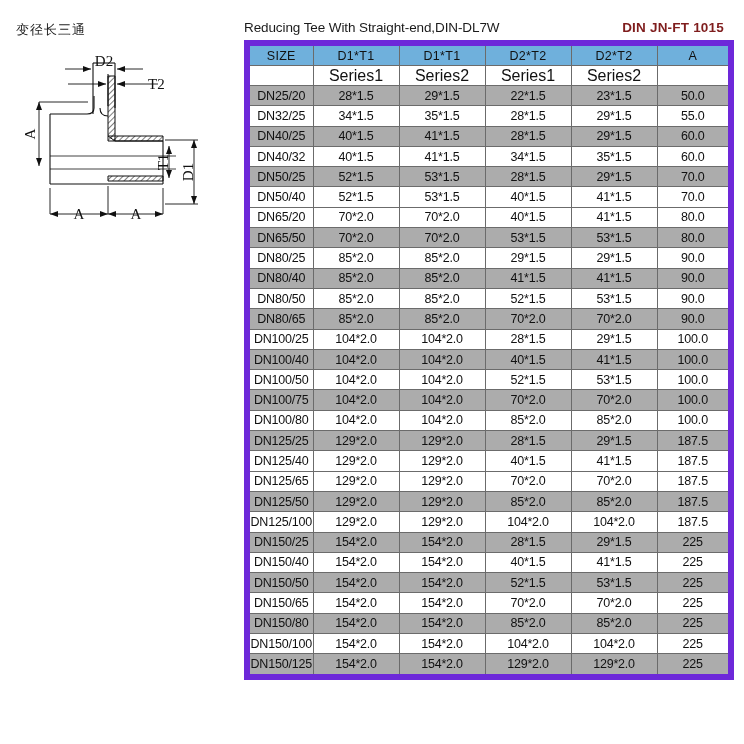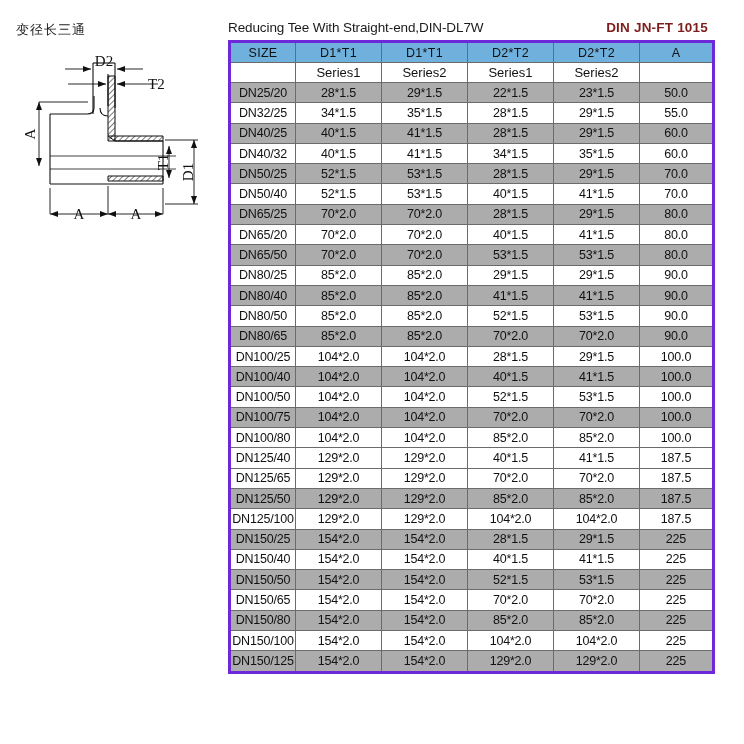--- a/index.html
+++ b/index.html
@@ -34,21 +34,21 @@
   }
   #tee-figure {
     position: absolute;
     left: 0;
     top: 36px;
   }
 
   
   #table-panel {
     position: absolute;
-    left: 228px;
+    left: 244px;
     top: 14px;
     width: 486px;
   }
   #table-heading {
     height: 26px;
     display: flex;
     align-items: center;
     justify-content: space-between;
     padding-right: 2px;
   }
@@ -64,42 +64,42 @@
     color: #7f1d1d;
     letter-spacing: 0.2px;
     white-space: nowrap;
     padding-right: 4px;
   }
 
   table.spec {
     border-collapse: collapse;
     width: 484px;
     table-layout: fixed;
-    border: 3px solid #6d28d9;
+    border: 6px solid #6d28d9;
   }
   table.spec td, table.spec th {
     border: 1px solid #6b6b6b;
     text-align: center;
     vertical-align: middle;
     font-weight: normal;
     color: #111111;
     padding: 0;
     overflow: hidden;
     white-space: nowrap;
   }
   thead th.hdr-main {
     background: #6fb0dc;
     height: 19px;
     font-size: 12.5px;
     letter-spacing: 0.3px;
   }
   thead td.hdr-sub {
     background: #ffffff;
     height: 19px;
-    font-size: 13px;
+    font-size: 16px;
   }
   tbody td {
     height: 19.3px;
     font-size: 12.5px;
     letter-spacing: -0.2px;
   }
   tbody tr.shaded td {
     background: #acacac;
   }
   tbody tr.plain td {
@@ -289,44 +289,36 @@
           <td>70.0</td>
         </tr>
         <tr class="plain">
           <td>DN50/40</td>
           <td>52*1.5</td>
           <td>53*1.5</td>
           <td>40*1.5</td>
           <td>41*1.5</td>
           <td>70.0</td>
         </tr>
-        <tr class="shaded">
-          <td>DN65/25</td>
-          <td>70*2.0</td>
-          <td>70*2.0</td>
-          <td>28*1.5</td>
-          <td>29*1.5</td>
+        <tr class="plain">
+          <td>DN65/20</td>
+          <td>70*2.0</td>
+          <td>70*2.0</td>
+          <td>40*1.5</td>
+          <td>41*1.5</td>
           <td>80.0</td>
         </tr>
-        <tr class="plain">
-          <td>DN65/20</td>
-          <td>70*2.0</td>
-          <td>70*2.0</td>
-          <td>40*1.5</td>
-          <td>41*1.5</td>
+        <tr class="shaded">
+          <td>DN65/50</td>
+          <td>70*2.0</td>
+          <td>70*2.0</td>
+          <td>53*1.5</td>
+          <td>53*1.5</td>
           <td>80.0</td>
         </tr>
-        <tr class="shaded">
-          <td>DN65/50</td>
-          <td>70*2.0</td>
-          <td>70*2.0</td>
-          <td>53*1.5</td>
-          <td>53*1.5</td>
-          <td>80.0</td>
-        </tr>
         <tr class="plain">
           <td>DN80/25</td>
           <td>85*2.0</td>
           <td>85*2.0</td>
           <td>29*1.5</td>
           <td>29*1.5</td>
           <td>90.0</td>
         </tr>
         <tr class="shaded">
           <td>DN80/40</td>
@@ -384,20 +376,28 @@
           <td>70*2.0</td>
           <td>100.0</td>
         </tr>
         <tr class="plain">
           <td>DN100/80</td>
           <td>104*2.0</td>
           <td>104*2.0</td>
           <td>85*2.0</td>
           <td>85*2.0</td>
           <td>100.0</td>
+        </tr>
+        <tr class="shaded">
+          <td>DN125/25</td>
+          <td>129*2.0</td>
+          <td>129*2.0</td>
+          <td>28*1.5</td>
+          <td>29*1.5</td>
+          <td>187.5</td>
         </tr>
         <tr class="plain">
           <td>DN125/40</td>
           <td>129*2.0</td>
           <td>129*2.0</td>
           <td>40*1.5</td>
           <td>41*1.5</td>
           <td>187.5</td>
         </tr>
         <tr class="plain">

